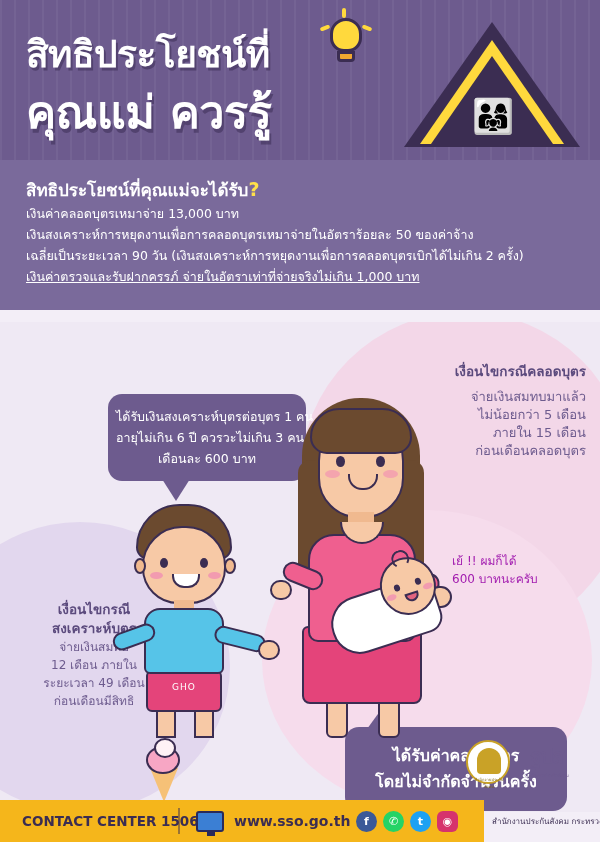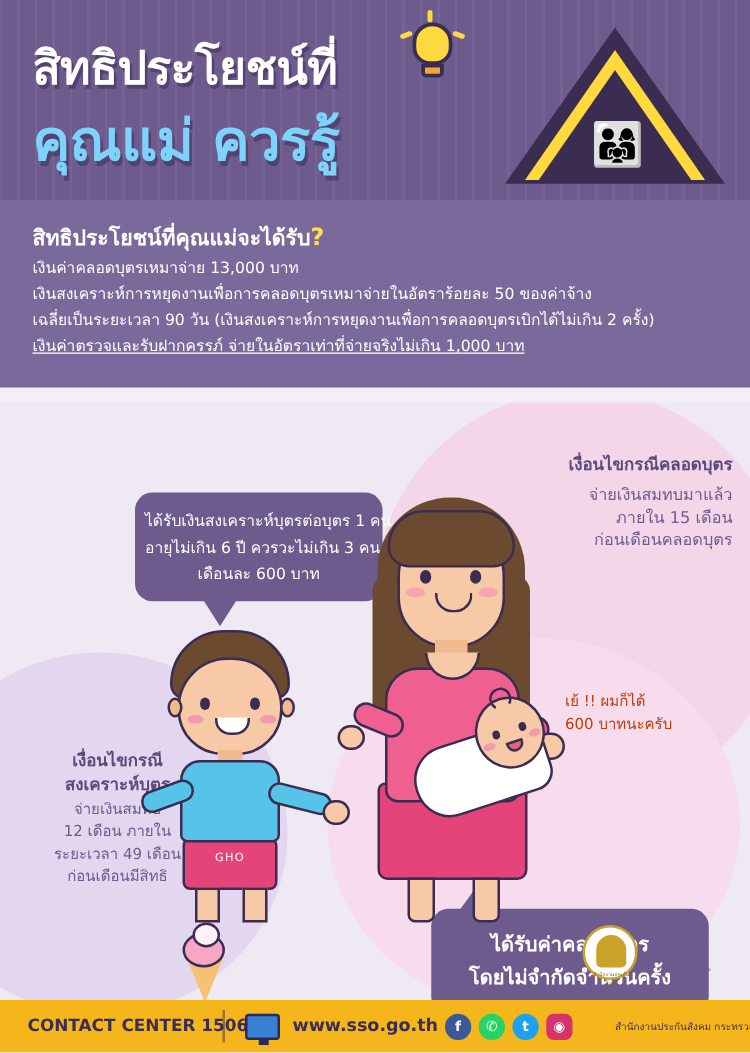--- a/index.html
+++ b/index.html
@@ -25,21 +25,21 @@
   }
   .title1{
     position:absolute;left:26px;top:24px;
     font-size:37px;font-weight:bold;color:#ffffff;
     letter-spacing:-.5px;
     text-shadow:2px 3px 0 rgba(60,45,85,.55);
     white-space:nowrap;
   }
   .title2{
     position:absolute;left:26px;top:76px;
-    font-size:45px;font-weight:bold;color:#7dd3fc;
+    font-size:45px;font-weight:bold;color:#ffffff;
     letter-spacing:-.5px;
     text-shadow:2px 4px 0 rgba(60,45,85,.55);
     white-space:nowrap;
   }
   
   .bulb{position:absolute;left:322px;top:18px;width:48px;height:62px;}
   .bulb .glass{
     position:absolute;left:8px;top:0;width:32px;height:34px;border-radius:16px 16px 14px 14px;
     background:#ffd93d;border:3px solid #3b2d52;box-sizing:border-box;
   }
@@ -132,21 +132,21 @@
   .rt{position:absolute;left:426px;top:38px;width:160px;text-align:right;color:#6d5b8e;}
   .rt .h{display:block;font-size:13.5px;font-weight:bold;color:#5b4a7d;white-space:nowrap;margin-bottom:6px;}
   .rt .l{display:block;font-size:13px;line-height:18px;white-space:nowrap;}
 
   
   .lt{position:absolute;left:19px;top:278px;width:150px;text-align:center;color:#6d5b8e;}
   .lt .h{display:block;font-size:13.5px;font-weight:bold;color:#5b4a7d;white-space:nowrap;line-height:19px;}
   .lt .l{display:block;font-size:12px;line-height:18px;white-space:nowrap;}
 
   
-  .bt{position:absolute;left:452px;top:230px;color:#c2410c;text-align:left;}
+  .bt{position:absolute;left:452px;top:230px;color:#a21caf;text-align:left;}
   .bt .l{display:block;font-size:12px;line-height:18px;white-space:nowrap;}
 
   
   .char{position:absolute;}
 
   
   .mom{left:278px;top:68px;width:185px;height:352px;}
   .mom .hair-back{position:absolute;left:24px;top:8px;width:118px;height:150px;background:#6b4a2f;border-radius:58px 58px 30px 30px;}
   .mom .hair-side-l{position:absolute;left:20px;top:70px;width:26px;height:120px;background:#6b4a2f;border-radius:14px;}
   .mom .hair-side-r{position:absolute;left:120px;top:70px;width:26px;height:120px;background:#6b4a2f;border-radius:14px;}
@@ -218,21 +218,21 @@
   .logos{position:absolute;left:466px;top:740px;width:110px;height:50px;}
   .seal{position:absolute;left:0;top:0;width:44px;height:44px;border-radius:50%;background:#ffffff;border:2px solid #c9a227;box-sizing:border-box;}
   .seal .g{position:absolute;left:9px;top:6px;width:24px;height:26px;background:#c9a227;border-radius:12px 12px 4px 4px;}
   .seal .cap{position:absolute;left:6px;top:34px;width:30px;height:5px;font-size:4px;color:#7b6310;text-align:center;}
   .sso{position:absolute;left:56px;top:0;width:50px;height:44px;}
   .sso .mark{position:absolute;left:4px;top:2px;width:42px;height:28px;color:#6d5b8e;font-size:20px;font-weight:bold;letter-spacing:-1px;line-height:28px;text-align:center;}
   .sso .cap{position:absolute;left:0;top:32px;width:50px;font-size:4.5px;color:#6d5b8e;text-align:center;}
 
   
   .footer{
-    position:absolute;left:0;top:800px;width:600px;height:42px;background:#f5b61b;
+    position:absolute;left:0;top:800px;width:484px;height:42px;background:#f5b61b;
   }
   .footer .cc{position:absolute;left:22px;top:13px;font-size:13.5px;font-weight:bold;color:#3b2d52;white-space:nowrap;}
   .footer .sep{position:absolute;left:178px;top:8px;width:2px;height:26px;background:#3b2d52;opacity:.5;}
   .monitor{position:absolute;left:196px;top:11px;width:28px;height:21px;background:#3b7fd4;border:2px solid #2a2a5a;box-sizing:border-box;border-radius:3px;}
   .monitor:after{content:"";position:absolute;left:9px;top:19px;width:8px;height:4px;background:#2a2a5a;}
   .footer .url{position:absolute;left:234px;top:13px;font-size:14px;font-weight:bold;color:#3b2d52;white-space:nowrap;}
   .social{position:absolute;left:356px;top:11px;width:130px;height:22px;}
   .soc{position:absolute;top:0;width:21px;height:21px;border-radius:50%;color:#fff;font-size:11px;font-weight:bold;text-align:center;line-height:21px;}
   .soc.fb{left:0;background:#3b5998;}
   .soc.wa{left:27px;background:#25d366;}
@@ -278,20 +278,21 @@
   </div>
 
   <div class="body">
     <div class="blob blob-pink"></div>
     <div class="blob blob-pink2"></div>
     <div class="blob blob-purple"></div>
 
     <div class="rt">
       <span class="h">เงื่อนไขกรณีคลอดบุตร</span>
       <span class="l">จ่ายเงินสมทบมาแล้ว</span>
+      <span class="l">ไม่น้อยกว่า 5 เดือน</span>
       <span class="l">ภายใน 15 เดือน</span>
       <span class="l">ก่อนเดือนคลอดบุตร</span>
     </div>
 
     <div class="lt">
       <span class="h">เงื่อนไขกรณี</span>
       <span class="h">สงเคราะห์บุตร</span>
       <span class="l">จ่ายเงินสมทบ</span>
       <span class="l">12 เดือน ภายใน</span>
       <span class="l">ระยะเวลา 49 เดือน</span>

